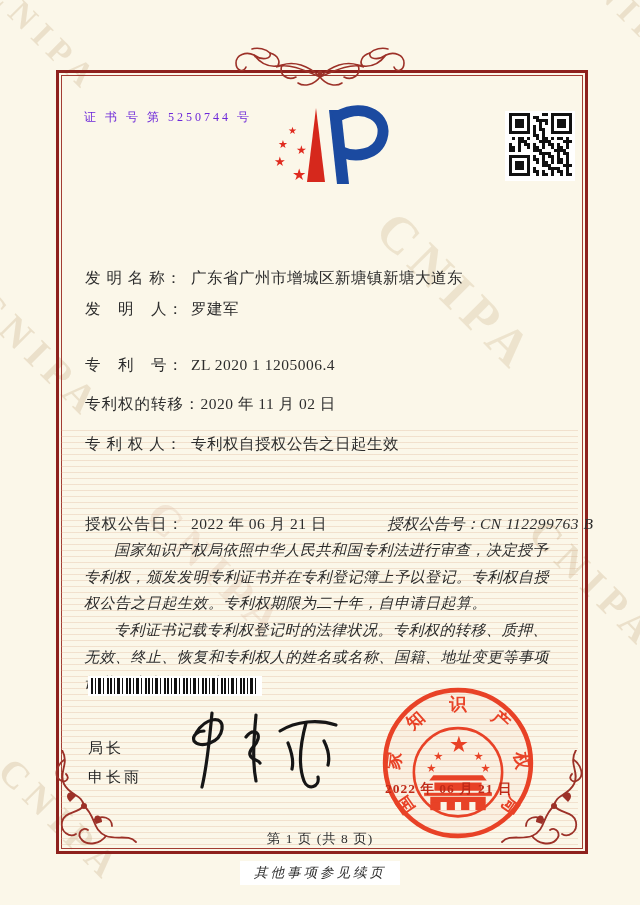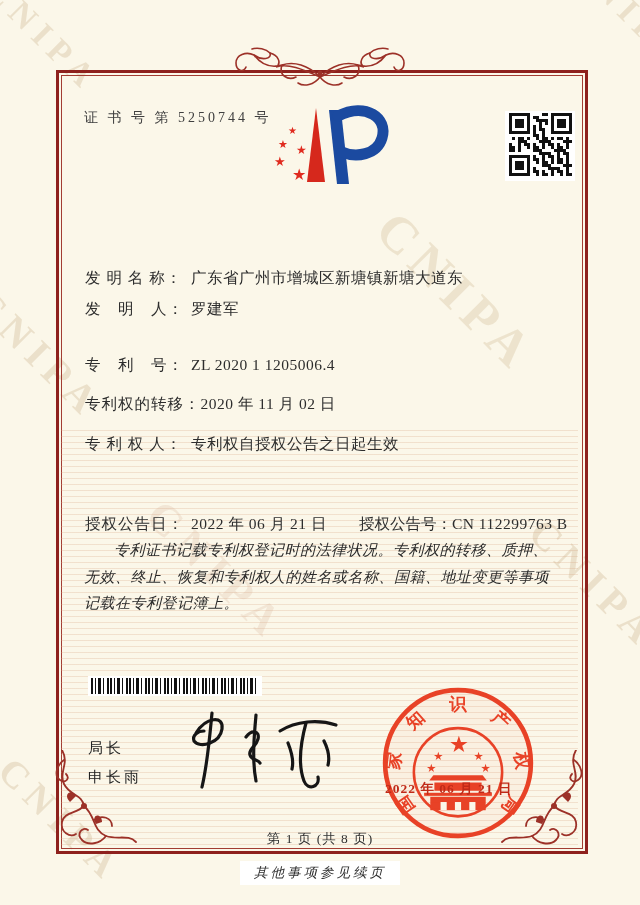--- a/index.html
+++ b/index.html
@@ -20,40 +20,40 @@
   
   .frame{position:absolute;left:56px;top:70px;width:526px;height:778px;
          border:3px solid #8e211d;}
   .frame::after{content:"";position:absolute;inset:2px;border:1px solid #a23d33;}
 
   
   .pattern{position:absolute;left:61px;top:430px;width:517px;height:416px;
            background:repeating-linear-gradient(to bottom,
              rgba(213,160,125,0.26) 0 1px, rgba(252,246,235,0) 1px 6px);}
 
-  .cert-no{position:absolute;left:84px;top:109px;font-size:14px;letter-spacing:3px;color:#404040;}
+  .cert-no{position:absolute;left:84px;top:109px;font-size:12px;letter-spacing:3px;color:#6d28d9;}
 
   .logo{position:absolute;left:258px;top:98px;width:150px;height:90px;}
   .qr{position:absolute;left:505px;top:111px;width:66px;height:66px;background:#fff;padding:2px;}
   .qr-grid{position:relative;width:63px;height:63px;background:#fff;margin:0 auto;}
   .qr-grid b{position:absolute;width:3px;height:3px;background:#111;}
   .qr-grid .finder{position:absolute;width:21px;height:21px;border:3px solid #111;
                    background:#fff;box-sizing:border-box;}
   .qr-grid .finder i{position:absolute;left:3px;top:3px;width:9px;height:9px;background:#111;}
 
   .title{position:absolute;left:0;right:0;top:194px;text-align:center;font-size:33px;
          font-weight:bold;letter-spacing:14px;text-indent:14px;color:#131313;}
 
   .row{position:absolute;left:85px;font-size:15.5px;color:#2d2d2d;white-space:nowrap;}
   .row .lbl{display:inline-block;min-width:106px;letter-spacing:1px;}
   .row .val{letter-spacing:0.5px;}
   .r0{top:268px}.r1{top:299px}.r2{top:355px}.r3{top:394px}.r4{top:434px}
   .r5{top:472px}.r5 .val{display:inline-block;width:370px;white-space:normal;
       vertical-align:top;line-height:1.45;}
-  .r6{top:514px}.r6 .pair2{margin-left:32px;}
+  .r6{top:514px}.r6 .pair2{margin-left:60px;font-style:italic;}
 
   .body-text{position:absolute;left:84px;top:537px;width:476px;font-size:15px;
              line-height:1.78;font-style:italic;color:#2b2b2b;}
   .body-text p{margin:0;text-indent:2em;letter-spacing:0.5px;}
 
   .barcode{position:absolute;left:88px;top:676px;width:174px;height:20px;background:#fff;
            padding:2px 3px;box-sizing:border-box;}
   .bars{width:100%;height:100%;
     background:repeating-linear-gradient(90deg,
       #111 0 2px, transparent 2px 4px, #111 4px 5px, transparent 5px 7px,
@@ -309,20 +309,21 @@
     <span class="lbl">专利权的转移：</span><span class="val">2020 年 11 月 02 日</span>
   </div>
   <div class="row r4">
     <span class="lbl">专 利 权 人：</span><span class="val">专利权自授权公告之日起生效</span>
   </div>
   <div class="row r6">
     <span class="pair1"><span class="lbl">授权公告日：</span><span class="val">2022 年 06 月 21 日</span></span><span class="pair2"><span>授权公告号：</span><span class="val">CN 112299763 B</span></span>
   </div>
 
   <div class="body-text">
+    <p>国家知识产权局依照中华人民共和国专利法进行审查，决定授予专利权，颁发发明专利证书并在专利登记簿上予以登记。专利权自授权公告之日起生效。专利权期限为二十年，自申请日起算。</p>
     <p>专利证书记载专利权登记时的法律状况。专利权的转移、质押、无效、终止、恢复和专利权人的姓名或名称、国籍、地址变更等事项记载在专利登记簿上。</p>
   </div>
 
   <div class="barcode">
       <div class="bars"></div>
     </div>
 
   <div class="director">
     <div>局长</div>
     <div>申长雨</div>

